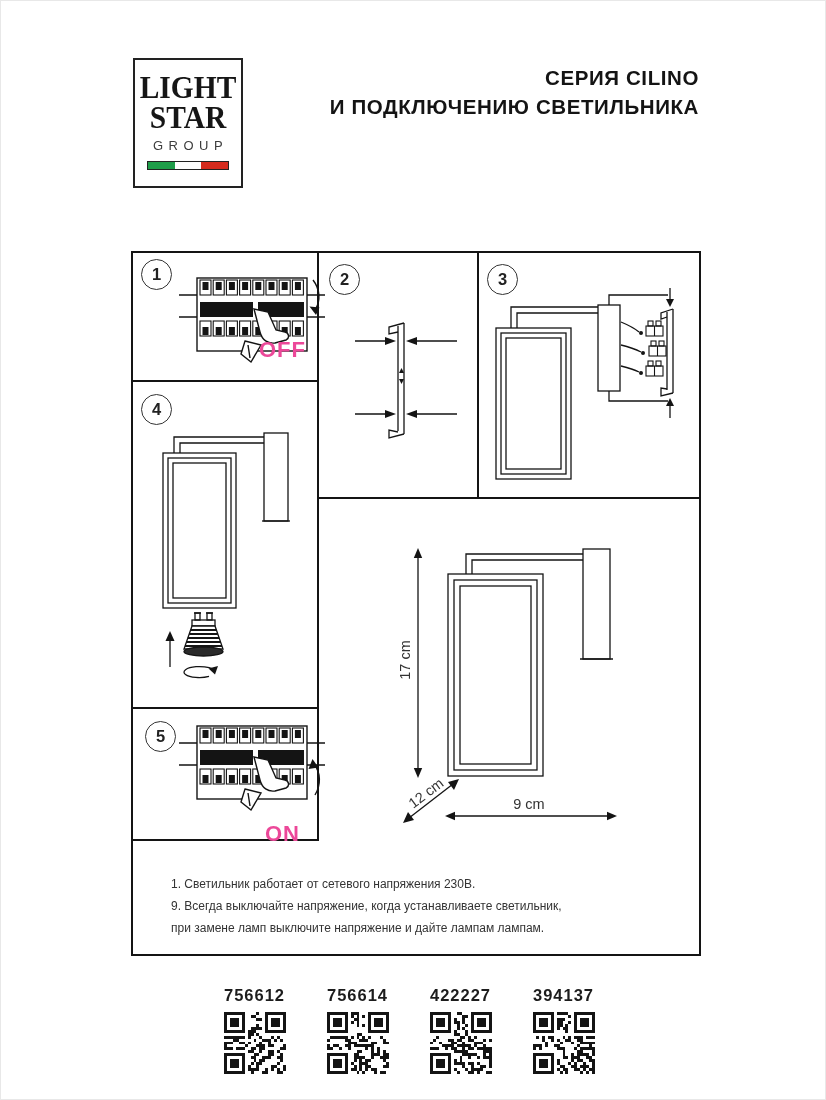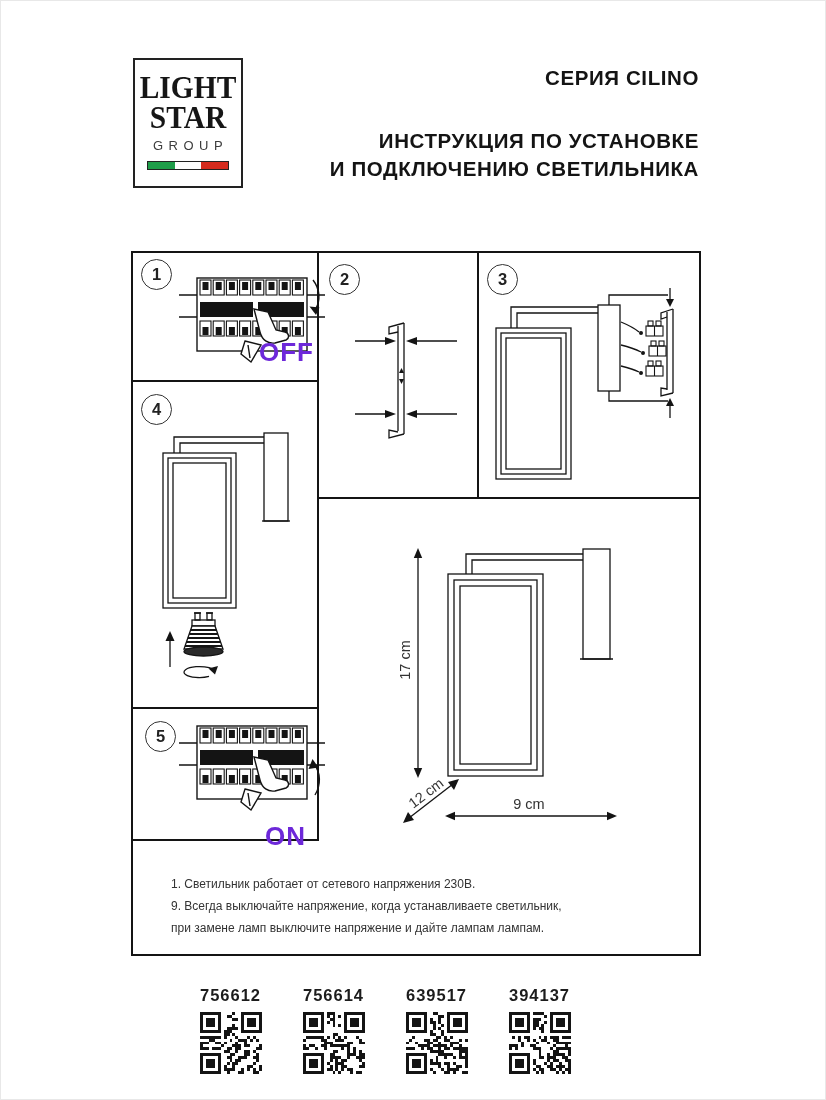--- a/index.html
+++ b/index.html
@@ -36,31 +36,31 @@
     position:absolute; left:130px; top:250px; width:570px; height:705px;
     border:2px solid #141414; box-sizing:border-box;
   }
   .line { position:absolute; background:#141414; }
   .step-circle {
     position:absolute; width:29px; height:29px; border:1.6px solid #333;
     border-radius:50%; display:flex; align-items:center; justify-content:center;
     font-size:16.5px; font-weight:bold; color:#222; background:#fff;
   }
   .fig { position:absolute; }
-  .switch-label { position:absolute; font-weight:bold; font-size:26px;
-    letter-spacing:1px; color:#6d28d9;text-align:right; }
+  .switch-label { position:absolute; font-weight:bold; font-size:22px;
+    letter-spacing:1px; color:#ec4899;text-align:right; }
   .dim-label { position:absolute; font-size:14.5px; color:#333; width:46px;
     text-align:center; white-space:nowrap; }
   .rot-90 { transform:rotate(-90deg); }
   .rot-37 { transform:rotate(-37deg); }
   .notes { position:absolute; left:170px; top:872px; width:440px;
     font-size:12px; line-height:22px; color:#333; }
   
   .qr-row { position:absolute; left:0; top:985px; width:768px;
-    display:flex; justify-content:center; gap:41px; }
+    display:flex; justify-content:center; gap:41px;padding-left:24px; }
   .qr-col { width:62px; text-align:center; }
   .qr-label { font-size:16.5px; font-weight:bold; letter-spacing:1px;
     color:#1c1c1c; margin-bottom:7px; white-space:nowrap; }
   .qr-box { width:62px; height:62px; }
   svg { display:block; }
 </style>
 </head>
 <body>
 
 <div class="page">
@@ -71,21 +71,20 @@
     <div class="logo-group">GROUP</div>
     <div class="flag">
       <div style="background:#1f9d49;"></div>
       <div style="background:#ffffff;"></div>
       <div style="background:#d52b1e;"></div>
     </div>
   </div>
 
   <div class="titles">
     <div class="t-line">СЕРИЯ CILINO</div>
-    <div class="t-line group2">ИНСТРУКЦИЯ ПО УСТАНОВКЕ</div>
     <div class="t-line">И ПОДКЛЮЧЕНИЮ СВЕТИЛЬНИКА</div>
   </div>
 
   <div class="panel"></div>
   <div class="line" style="left:316px; top:250px; width:1.5px; height:590px;"></div>
   <div class="line" style="left:476px; top:250px; width:1.5px; height:247px;"></div>
   <div class="line" style="left:130px; top:379px; width:187px; height:1.5px;"></div>
   <div class="line" style="left:316px; top:496px; width:384px; height:1.5px;"></div>
   <div class="line" style="left:130px; top:706px; width:187px; height:1.5px;"></div>
   <div class="line" style="left:130px; top:838px; width:187px; height:1.5px;"></div>
@@ -606,21 +605,21 @@
             <rect x="14" y="0" width="7" height="7"></rect>
             <rect x="15" y="1" width="5" height="5" fill="#fff"></rect>
             <rect x="16" y="2" width="3" height="3"></rect>
             <rect x="0" y="14" width="7" height="7"></rect>
             <rect x="1" y="15" width="5" height="5" fill="#fff"></rect>
             <rect x="2" y="16" width="3" height="3"></rect>
           </svg>
         </div>
     </div>
     <div class="qr-col">
-      <div class="qr-label">639517</div>
+      <div class="qr-label">422227</div>
       <div class="qr-box">
           <svg viewBox="0 0 21 21" width="62" height="62" shape-rendering="crispEdges" fill="#141414">
             <rect x="9" y="0" width="1" height="1"></rect>
             <rect x="10" y="0" width="1" height="1"></rect>
             <rect x="11" y="1" width="1" height="1"></rect>
             <rect x="12" y="1" width="1" height="1"></rect>
             <rect x="8" y="2" width="1" height="1"></rect>
             <rect x="11" y="2" width="1" height="1"></rect>
             <rect x="8" y="3" width="1" height="1"></rect>
             <rect x="9" y="3" width="1" height="1"></rect>

